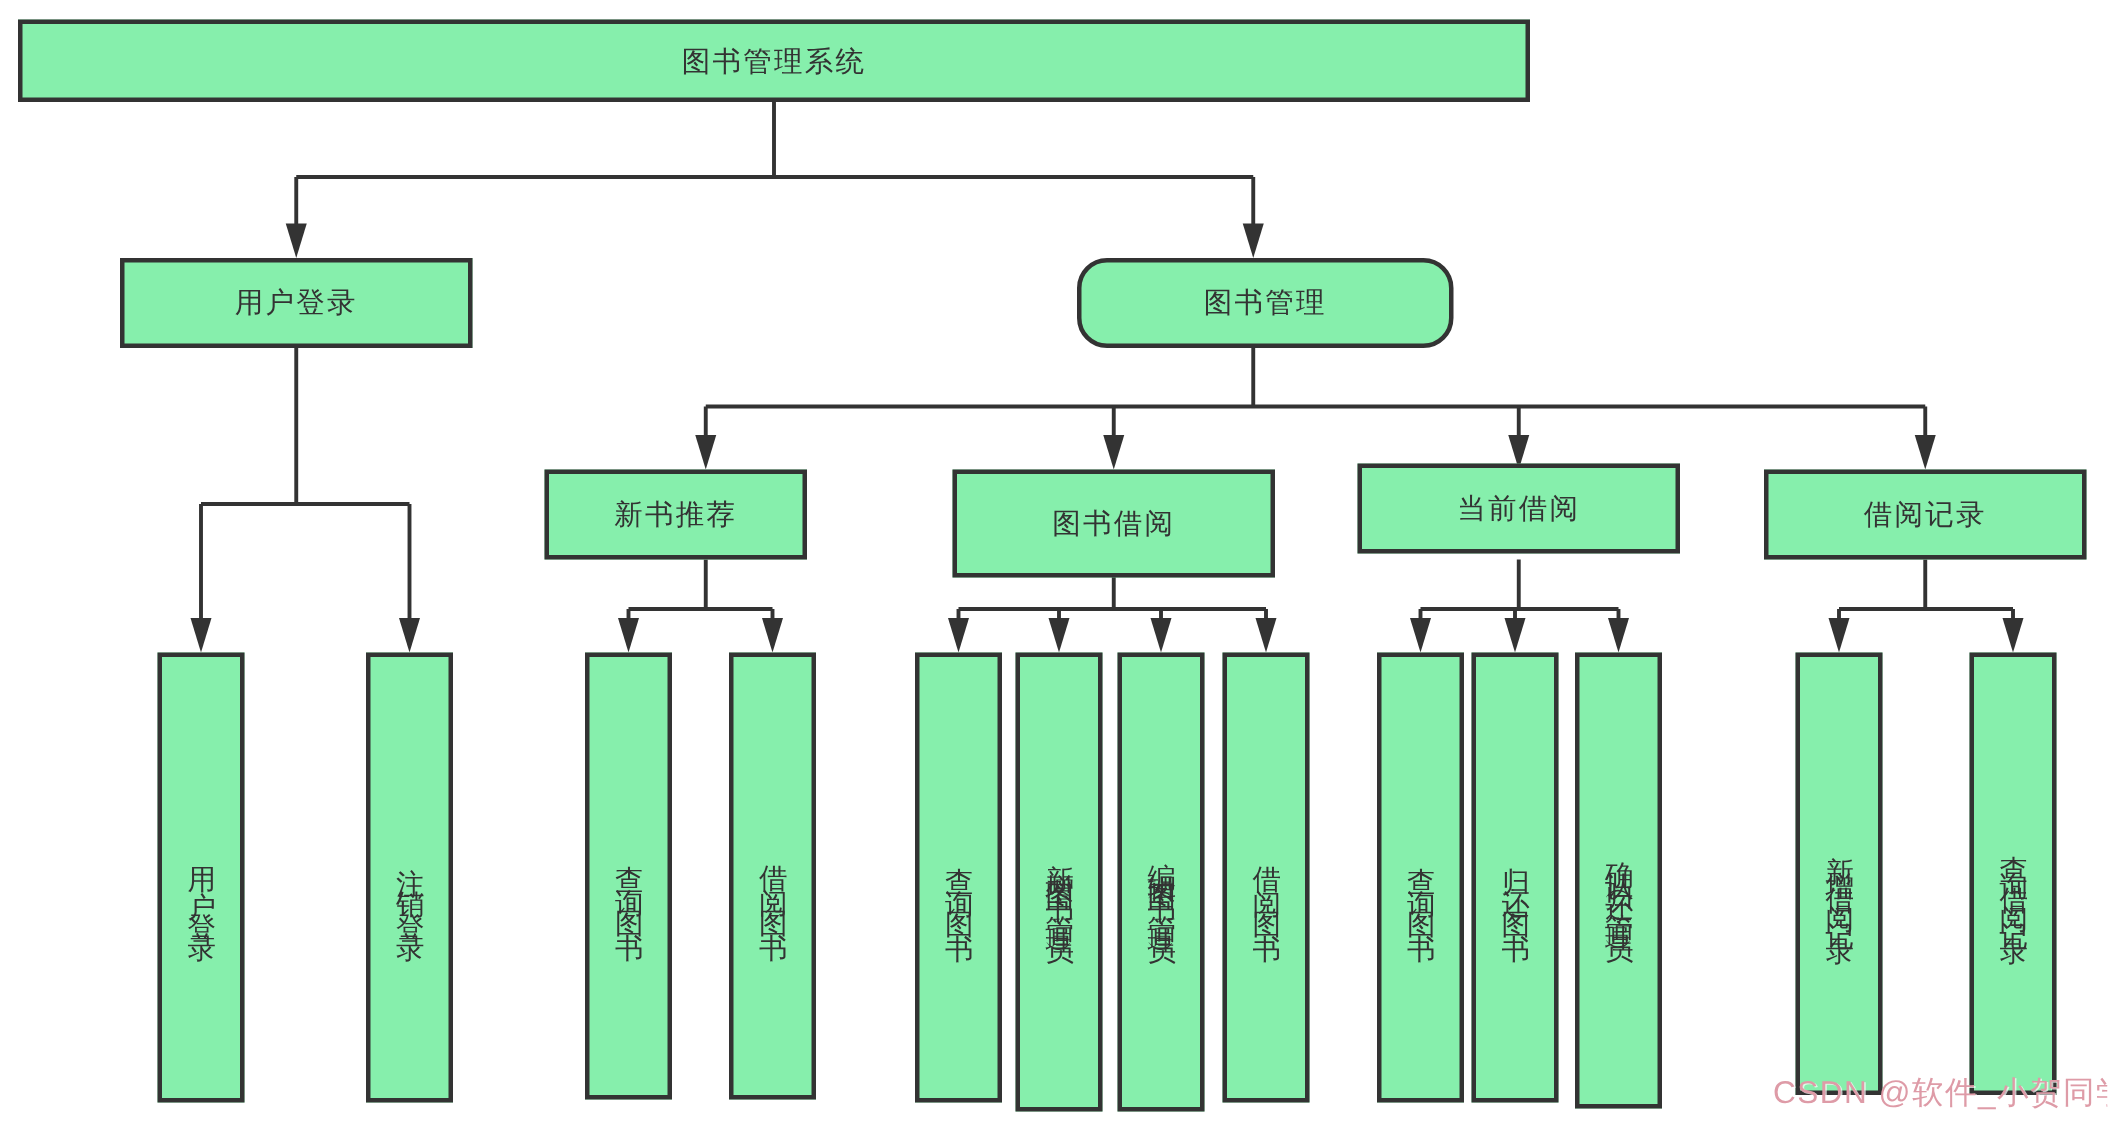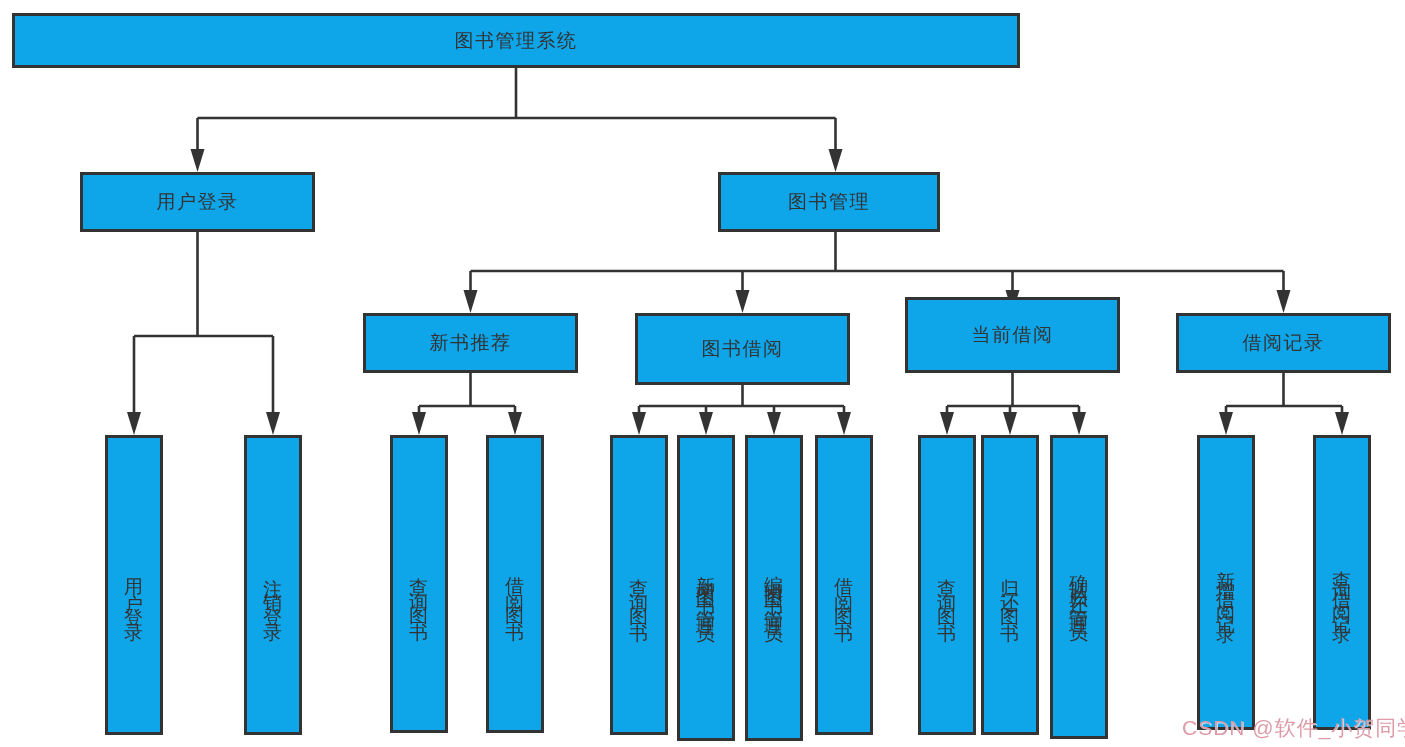--- a/index.html
+++ b/index.html
@@ -9,21 +9,21 @@
     background:#ffffff;
     font-family:"Liberation Sans","DejaVu Sans",sans-serif;
     color:#333333;
     overflow:hidden;
   }
   #wires{position:absolute;left:0;top:0;width:1405px;height:747px;}
   .box{
     position:absolute;
     box-sizing:border-box;
     border:3px solid #333333;
-    background:#0ea5e9;
+    background:#86efac;
     display:flex;align-items:center;justify-content:center;
     text-align:center;
   }
   .hbox{font-size:19px;letter-spacing:1.5px;}
   .leaf{top:435px;width:58px;}
   .vtext{
     writing-mode:vertical-rl;
     text-orientation:mixed;
     font-size:19px;
     line-height:1;
@@ -103,31 +103,31 @@
       <polygon points="1335,412 1349,412 1342,435" fill="#333333"></polygon>
     </svg>
 
   <div class="box hbox" style="left:12px;top:13px;width:1008px;height:55px;">
     <span>图书管理系统</span>
   </div>
 
   <div class="box hbox" style="left:80px;top:172px;width:235px;height:60px;">
     <span>用户登录</span>
   </div>
-  <div class="box hbox" style="left:718px;top:172px;width:222px;height:60px;">
+  <div class="box hbox" style="left:718px;top:172px;width:251px;height:60px;border-radius:20px;">
     <span>图书管理</span>
   </div>
 
-  <div class="box hbox" style="left:363px;top:313px;width:215px;height:60px;">
+  <div class="box hbox" style="left:363px;top:313px;width:175px;height:60px;">
     <span>新书推荐</span>
   </div>
   <div class="box hbox" style="left:635px;top:313px;width:215px;height:72px;">
     <span>图书借阅</span>
   </div>
-  <div class="box hbox" style="left:905px;top:297px;width:215px;height:76px;">
+  <div class="box hbox" style="left:905px;top:309px;width:215px;height:60px;">
     <span>当前借阅</span>
   </div>
   <div class="box hbox" style="left:1176px;top:313px;width:215px;height:60px;align-items:center;">
     <span>借阅记录</span>
   </div>
 
   <div class="box leaf" style="left:105px;height:300px;">
     <span class="vtext v4">用户登录</span>
   </div>
   <div class="box leaf" style="left:244px;height:300px;">

